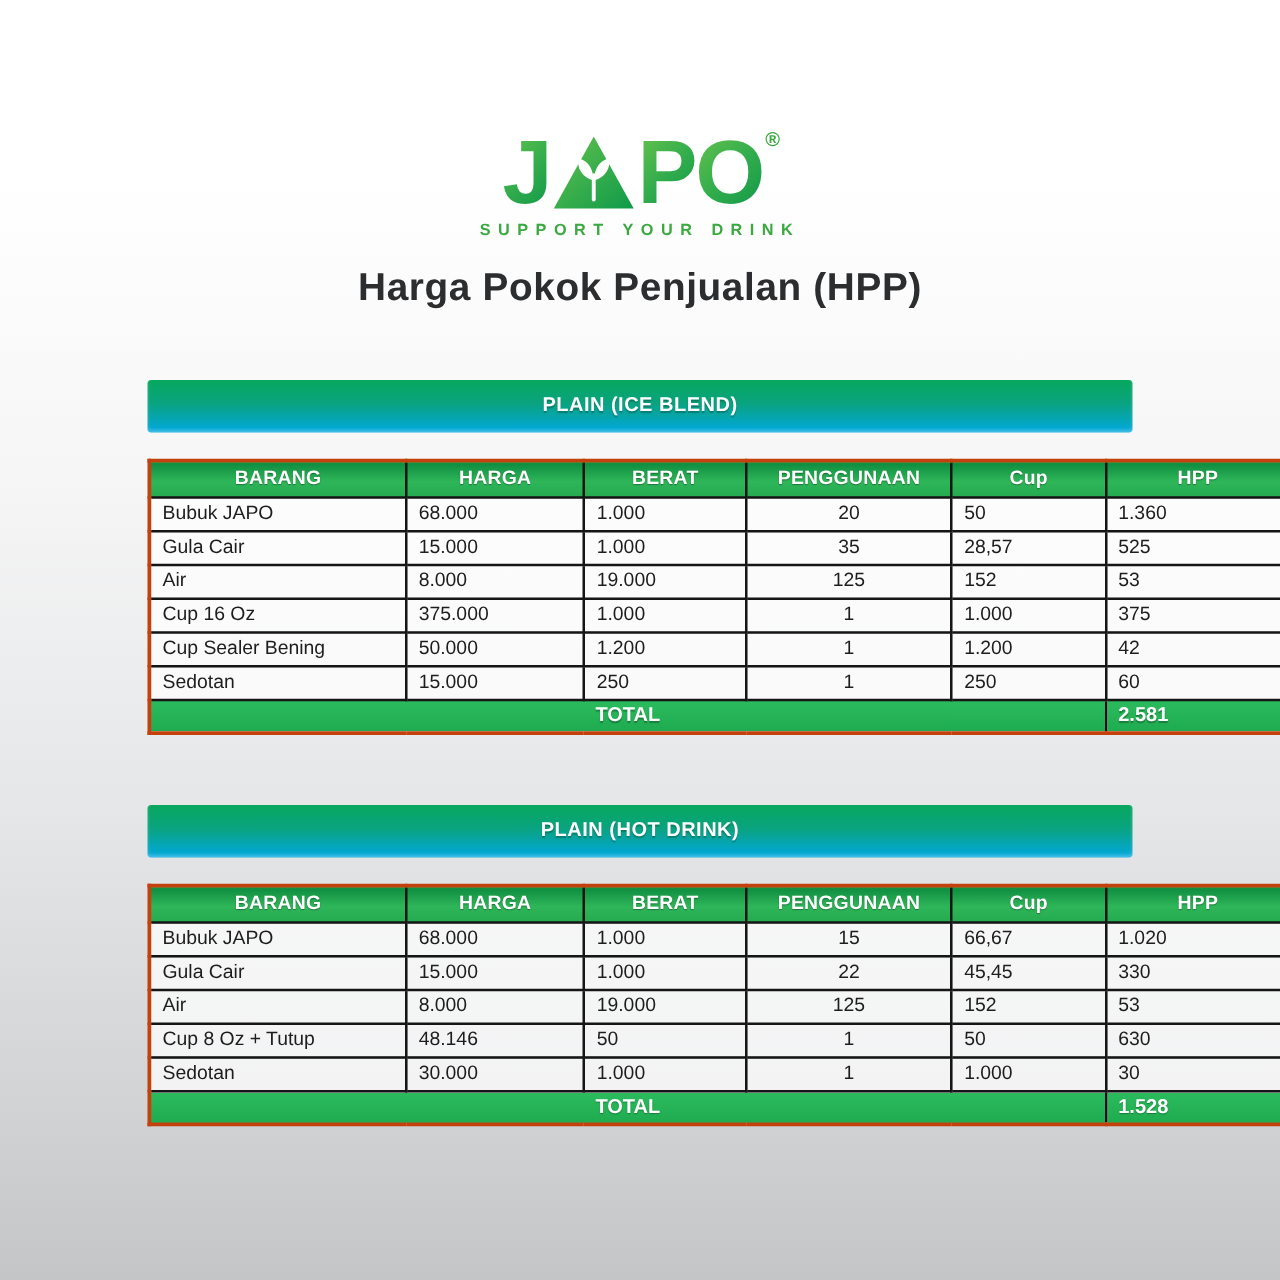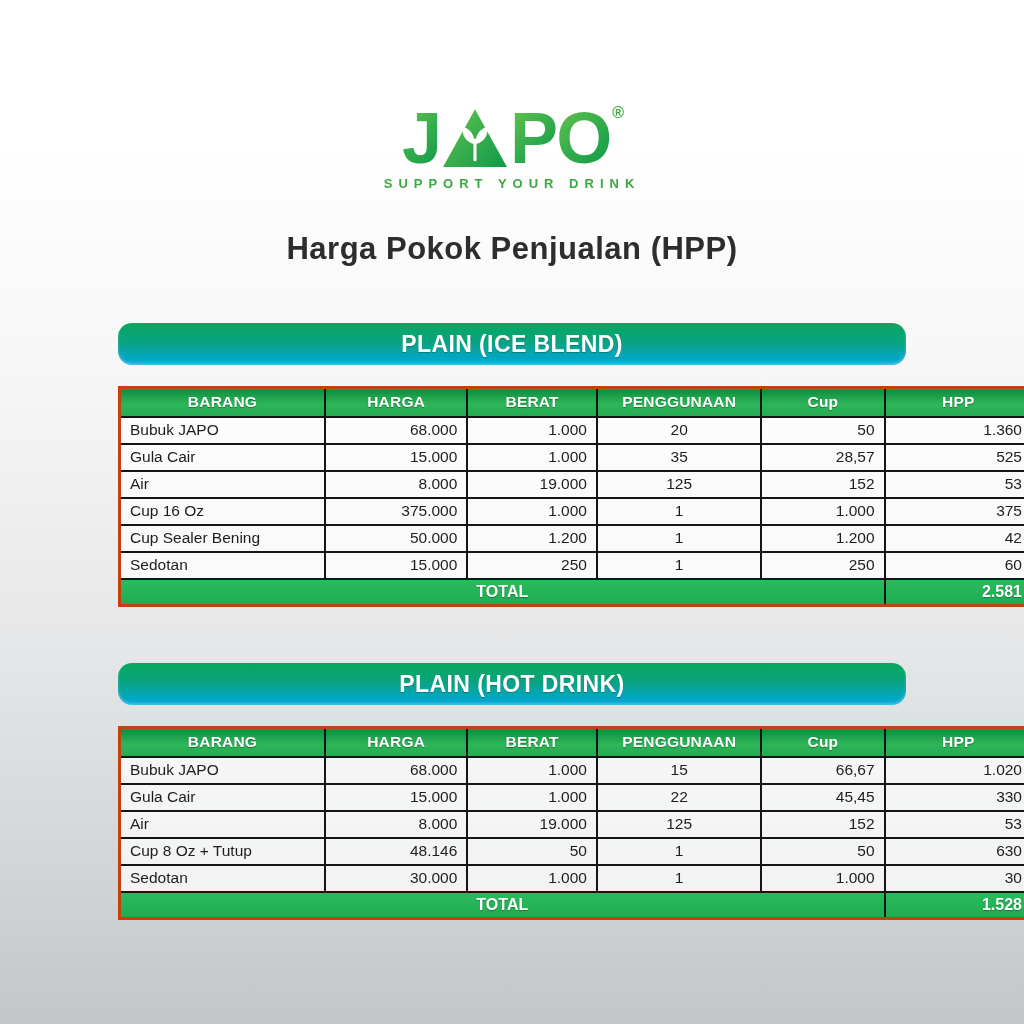--- a/index.html
+++ b/index.html
@@ -22,52 +22,52 @@
   }
   .logo-a { width:66px; height:60px; margin:0 2px; display:inline-block; }
   .logo-reg { font-size:16px; color:#3aa93f; font-weight:bold; position:relative; top:-46px; left:2px; }
   .logo-tagline {
     margin-top:8px; color:#3aa93f; font-weight:bold; font-size:13px;
     letter-spacing:6px; text-align:center; white-space:nowrap;
   }
 
   
   .page-title {
-    margin-top:39px; text-align:center; font-size:31px; font-weight:bold;
+    margin-top:19px; text-align:center; font-size:31px; font-weight:bold;
     color:#2b2d2f; letter-spacing:0.5px;
   }
 
   
   .section { width:788px; margin:0 auto; }
   .section-1 { margin-top:56px; }
   .section-2 { margin-top:56px; }
   .banner {
-    height:42px; border-radius:14px;
+    height:42px; border-radius:3px;
     background:linear-gradient(180deg,#07a75e 0%,#0aa380 45%,#00a8e0 100%);
     display:flex; align-items:center; justify-content:center;
-    color:#ffffff; font-weight:bold; font-size:23px; letter-spacing:0.4px;
+    color:#ffffff; font-weight:bold; font-size:16px; letter-spacing:0.4px;
     text-shadow:0 1px 1px rgba(0,0,0,0.25);
     box-shadow:inset 0 -2px 3px rgba(255,255,255,0.28);
   }
   .hpp-table {
     width:916px; margin-top:21px; border-collapse:collapse; table-layout:fixed;
     border:3px solid #c2410c;
   }
   .hpp-table th, .hpp-table td { border:2px solid #151515; }
   .hpp-table th {
     background:linear-gradient(180deg,#0e8c40 0%,#2fb659 55%,#25aa50 100%);
     color:#ffffff; font-weight:bold; font-size:15.5px; height:29px;
     text-shadow:0 1px 1px rgba(0,0,0,0.35); letter-spacing:0.2px;
   }
   .hpp-table td {
     background:rgba(255,255,255,0.72); height:27px; font-size:15.5px;
     color:#1d1d1d; padding:0 9px; white-space:nowrap; overflow:hidden;
   }
   .al { text-align:left; }
-  .ar { text-align:right; }
+  .ar { text-align:left; }
   .ac { text-align:center; }
   .total-row td {
     background:linear-gradient(180deg,#2bbb5d 0%,#1fac50 100%);
     color:#ffffff; font-weight:bold; font-size:16px;
     text-shadow:0 1px 1px rgba(0,0,0,0.3);
   }
 </style>
 </head>
 <body>
 

